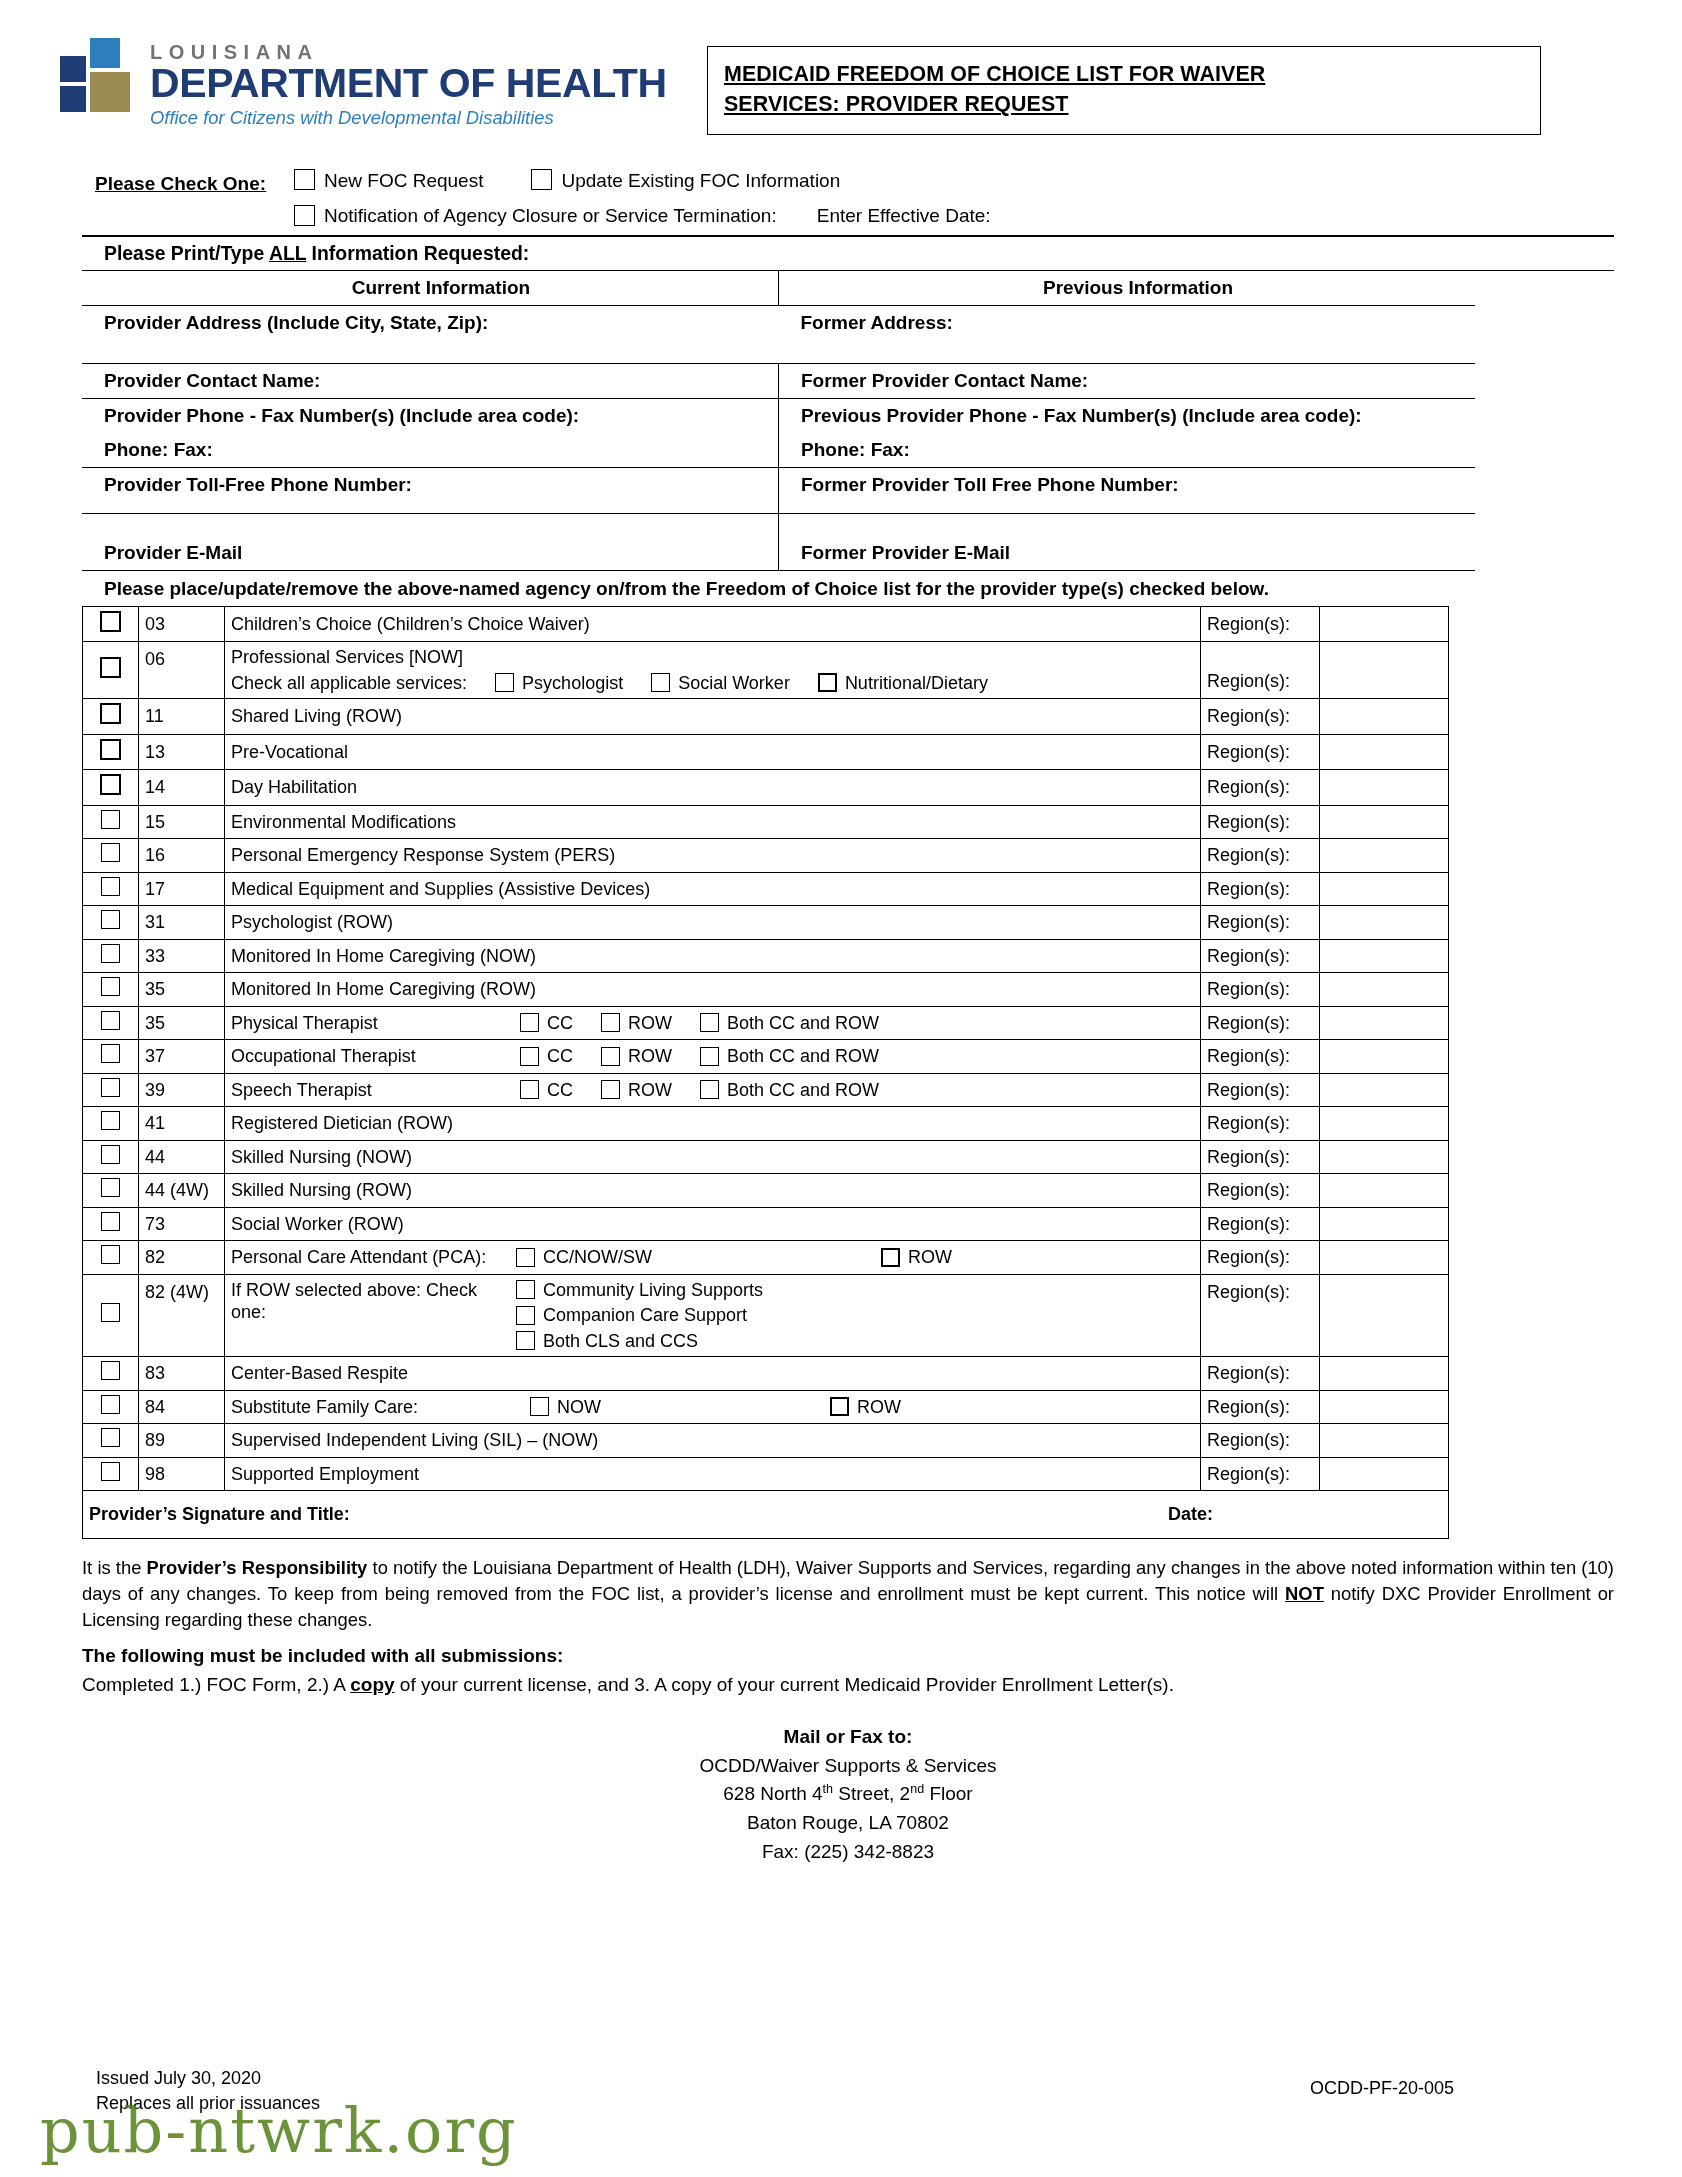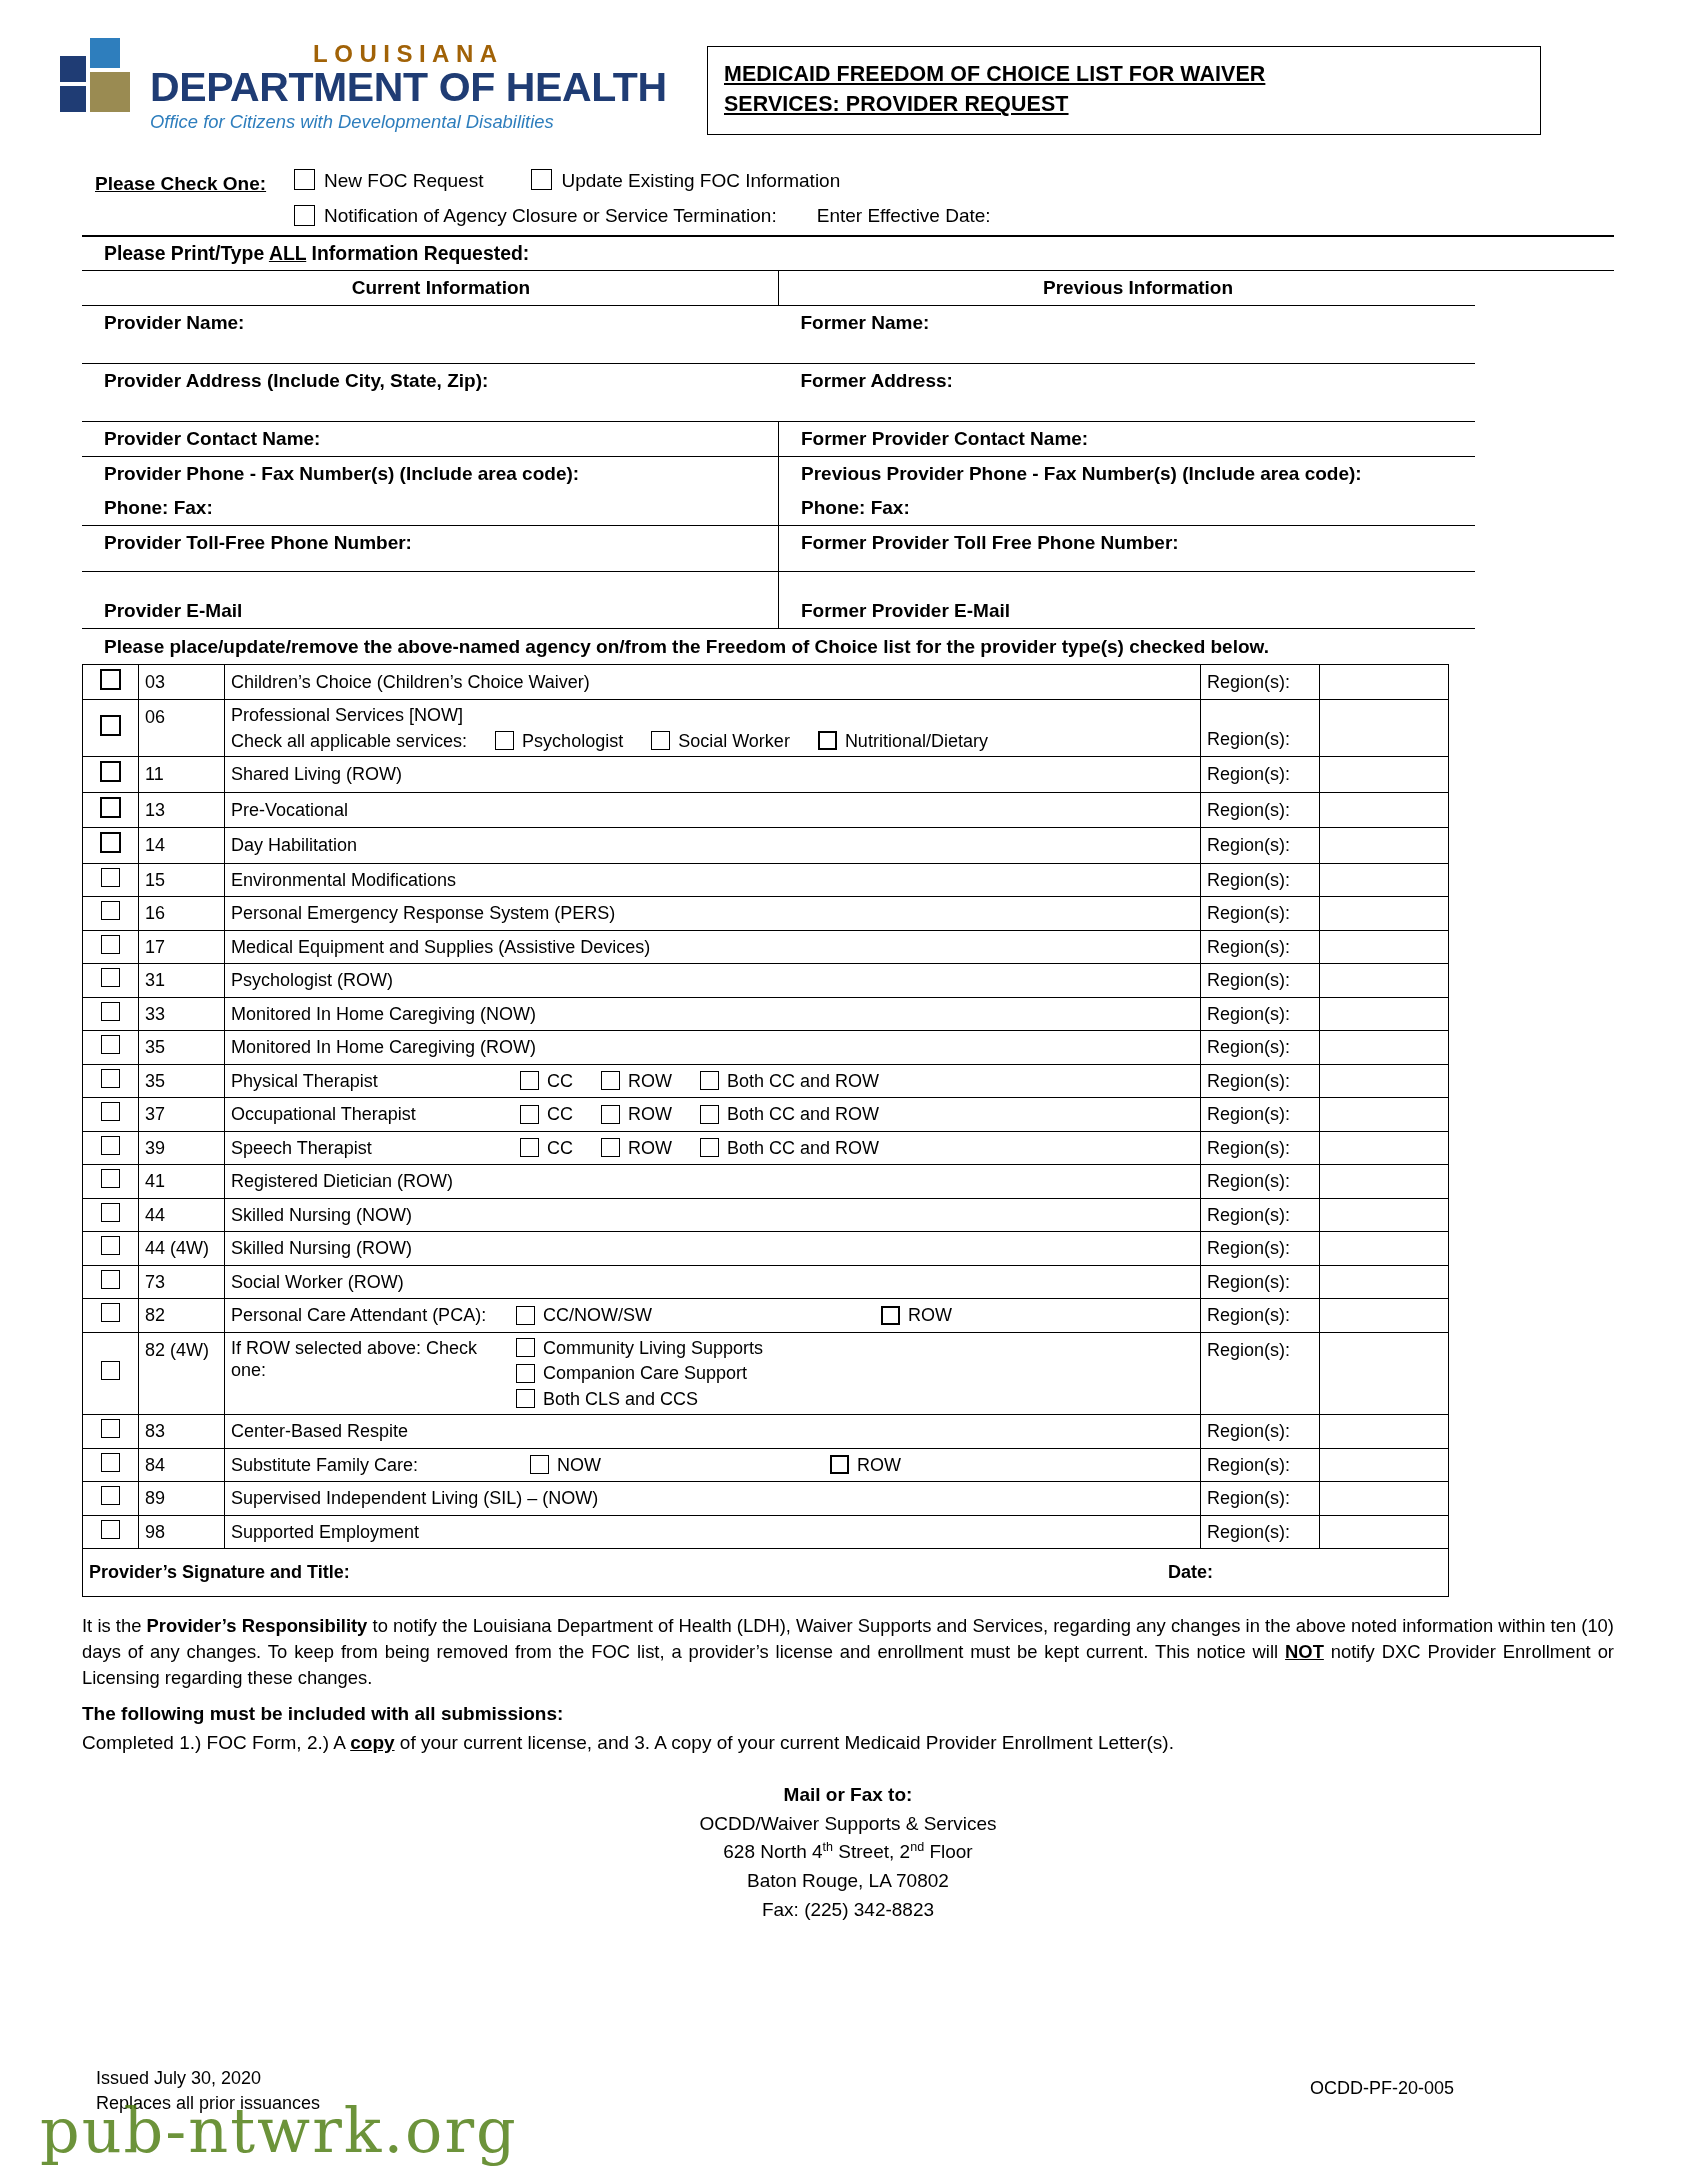--- a/index.html
+++ b/index.html
@@ -44,26 +44,25 @@
   }
   .logo-mark .sq {
     position: absolute;
   }
   .logo-mark .s1 { left: 0; top: 18px; width: 26px; height: 26px; background: #1f3c74; }
   .logo-mark .s2 { left: 30px; top: 0px; width: 30px; height: 30px; background: #2e7ebd; }
   .logo-mark .s3 { left: 0px; top: 48px; width: 26px; height: 26px; background: #1f3c74; }
   .logo-mark .s4 { left: 30px; top: 34px; width: 40px; height: 40px; background: #9a8b52; }
   .logo-text { padding-top: 4px; }
   .logo-louisiana {
-    font-size: 24px;
+    font-size: 20px;
     letter-spacing: 6.5px;
     font-weight: bold;
-    color: #a16207;
+    color: #737373;
     line-height: 1;
-    text-align: center;
   }
   .logo-doh {
     font-size: 41px;
     font-weight: bold;
     color: #1f3c74;
     line-height: 1.04;
     letter-spacing: -0.4px;
   }
   .logo-sub {
     font-size: 18.4px;
@@ -327,24 +326,20 @@
       <span>Please Print/Type </span><u>ALL</u><span> Information Requested:</span>
     </div>
 
     <table class="info">
       <tbody>
           <tr>
         <td class="colhead divline" style="width:50%">Current Information</td>
         <td class="colhead" style="width:50%">Previous Information</td>
       </tr>
       <tr class="tall">
-        <td class="tall">Provider Name:</td>
-        <td class="tall">Former Name:</td>
-      </tr>
-      <tr class="tall">
         <td class="tall">Provider Address (Include City, State, Zip):</td>
         <td class="tall">Former Address:</td>
       </tr>
       <tr>
         <td class="divline">Provider Contact Name:</td>
         <td>Former Provider Contact Name:</td>
       </tr>
       <tr>
         <td class="divline nb">Provider Phone - Fax Number(s) (Include area code):</td>
         <td class="nb">Previous Provider Phone - Fax Number(s) (Include area code):</td>

